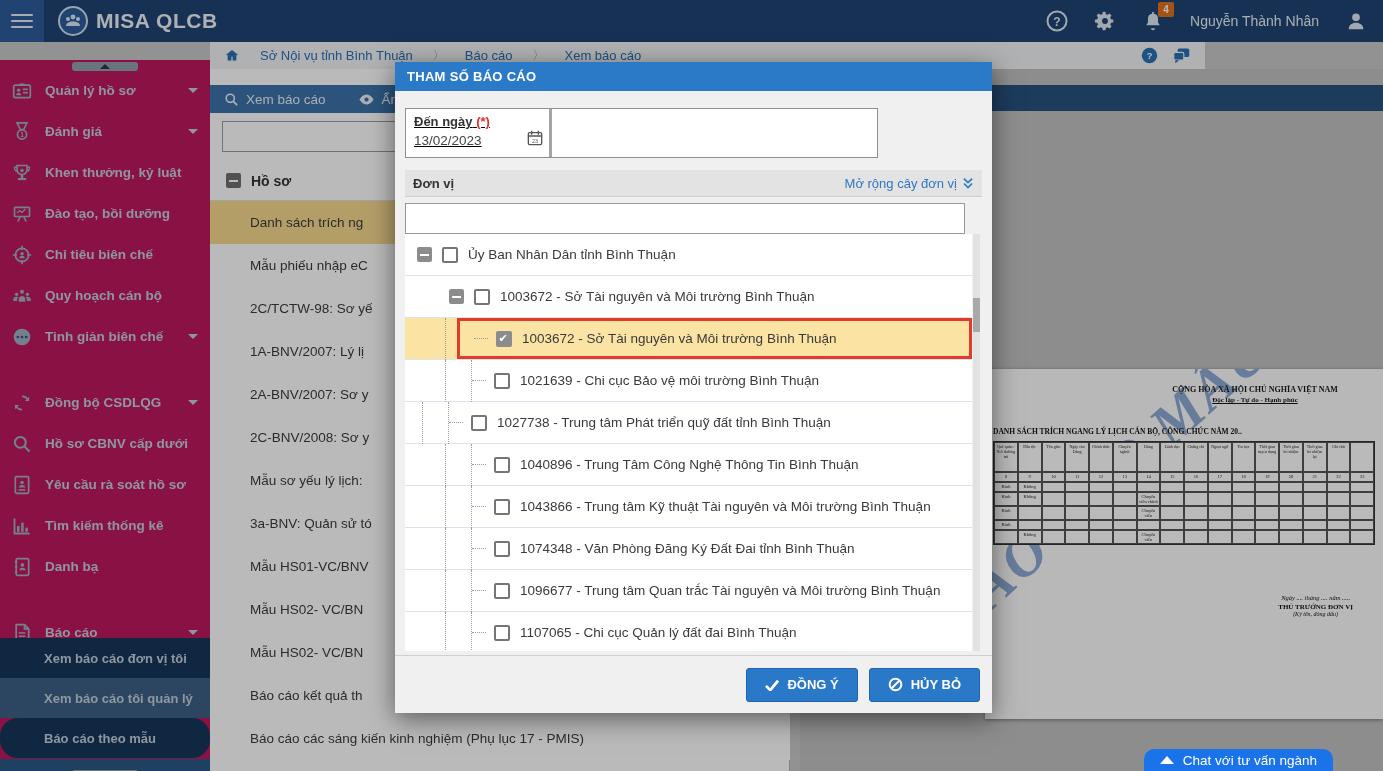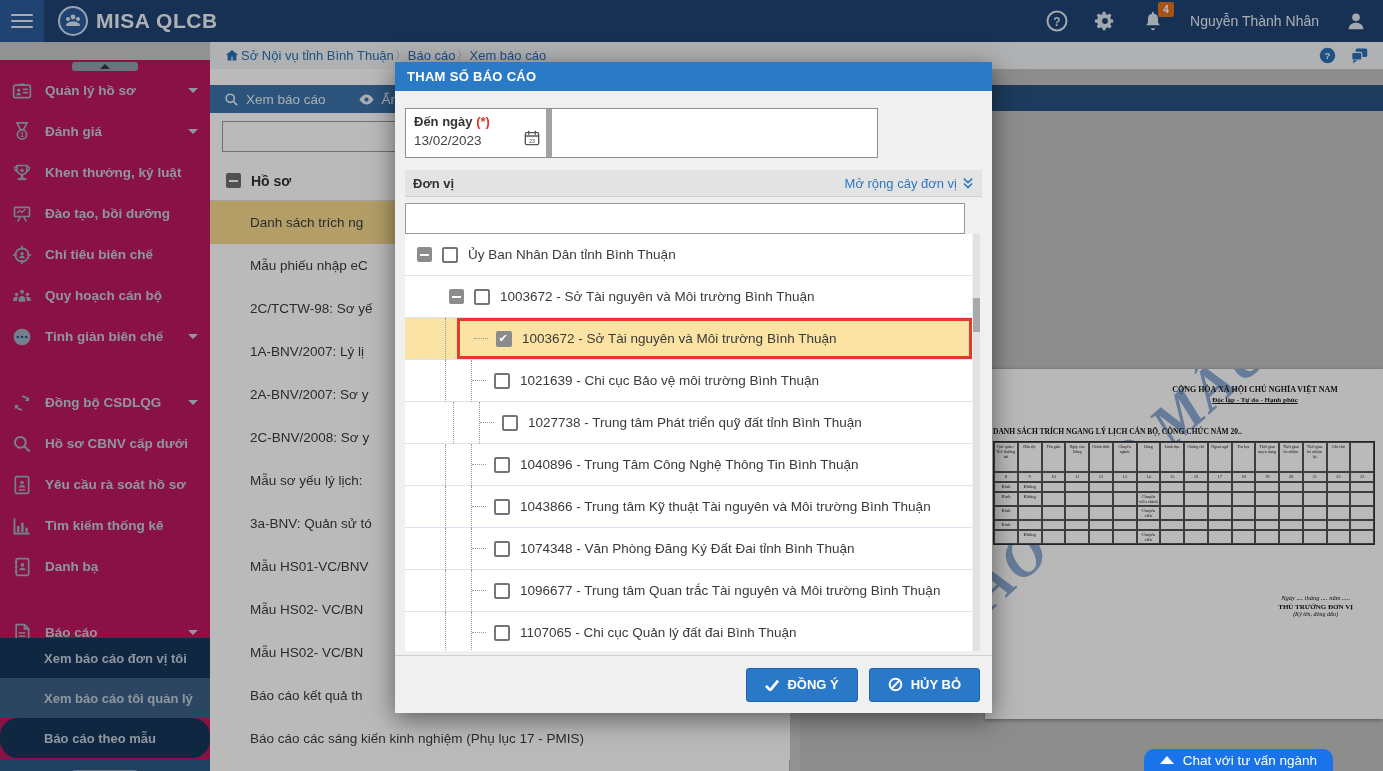--- a/index.html
+++ b/index.html
@@ -14,21 +14,21 @@
   .logo-wrap { display:flex; align-items:center; margin-left:14px; gap:8px; }
   .logo-circle { width:30px; height:30px; border-radius:50%; border:2px solid #cfe0f2; background:#2d5d9b; display:flex; align-items:center; justify-content:center; }
   .app-name { color:#eef3f9; font-size:21px; font-weight:bold; letter-spacing:0.5px; }
   .hdr-right { margin-left:auto; display:flex; align-items:center; gap:26px; padding-right:16px; }
   .hicon { width:22px; height:22px; position:relative; cursor:pointer; }
   .badge { position:absolute; top:-8px; right:-10px; min-width:16px; height:15px; background:#e2711d; color:#fff; font-size:10px; font-weight:bold; display:flex; align-items:center; justify-content:center; padding:0 3px; border-radius:2px; }
   .user-name { color:#e8eef5; font-size:14px; }
   .avatar { width:22px; height:22px; }
 
   
-  .crumbbar { position:absolute; left:210px; top:42px; width:1173px; height:27px; background:#f2f3f4; display:flex; align-items:center; padding:0 14px; gap:1px; z-index:5; }
+  .crumbbar { position:absolute; left:210px; top:42px; width:995px; height:27px; background:#f2f3f4; display:flex; align-items:center; padding:0 14px; gap:20px; z-index:5; }
   .crumb-link { color:#2a6fb5; font-size:13px; cursor:pointer; }
   .crumb-sep { color:#8a97a5; font-size:12px; }
   .crumbbar .right { margin-left:auto; display:flex; gap:14px; align-items:center; }
 
   
   .sidebar { position:absolute; left:0; top:60px; width:210px; height:729px; background:#be185d; z-index:6; }
   .scroll-chip { position:absolute; left:50%; transform:translateX(-50%); width:66px; height:9px; background:#93a0ab; border-radius:3px; display:flex; align-items:center; justify-content:center; }
   .scroll-chip i { width:0; height:0; border-left:5px solid transparent; border-right:5px solid transparent; }
   .chip-up i   { border-bottom:5px solid #233a4f; }
   .chip-down i { border-top:5px solid #233a4f; }
@@ -72,21 +72,21 @@
   .doc-sign .n { font-size:6px; font-style:italic; }
 
   
   .scrim { position:absolute; inset:0; background:rgba(0,0,0,.27); z-index:20; }
 
   
   .modal { position:absolute; left:395px; top:62px; width:597px; height:651px; background:#f0f0f0; z-index:30; box-shadow:0 6px 24px rgba(0,0,0,.5); }
   .m-title { height:29px; background:#2b7ac7; color:#fff; font-size:13px; font-weight:bold; display:flex; align-items:center; padding-left:12px; letter-spacing:.3px; }
   .m-formbox { position:absolute; left:10px; top:46px; width:473px; height:50px; background:#fff; border:1px solid #8f8f8f; display:flex; }
   .f-cell { padding:5px 8px; position:relative; }
-  .f-cell.c1 { width:146px; border-right:6px solid #a3a3a3; }
+  .f-cell.c1 { width:146px; border-right:3px solid #a3a3a3;text-decoration:underline; }
   .f-cell.c2 { flex:1; }
   .f-label { font-size:13px; font-weight:bold; color:#333; }
   .req { color:#e03131; font-weight:bold; }
   .f-value { font-size:13.5px; color:#444; margin-top:4px; }
   .f-place { font-size:13.5px; color:#ababab; margin-top:4px; }
   .cal-icon { position:absolute; right:6px; bottom:7px; cursor:pointer; }
   .dd-caret { position:absolute; right:10px; bottom:12px; width:0; height:0; border-left:6px solid transparent; border-right:6px solid transparent; border-top:6px solid #555; cursor:pointer; }
   .m-unitbar { position:absolute; left:10px; top:108px; width:577px; height:27px; background:#e3e3e3; display:flex; align-items:center; padding:0 8px; border-bottom:1px solid #cfcfcf; }
   .m-unitbar .u-lbl { font-size:13px; font-weight:bold; color:#333; }
   .expand-link { margin-left:auto; display:flex; align-items:center; gap:5px; color:#2f78c0; font-size:13px; cursor:pointer; }
@@ -599,21 +599,21 @@
           <span class="txt">1003672 - Sở Tài nguyên và Môi trường Bình Thuận</span>
         </div>
       </div>
       <div class="trow" style="padding-left:40px;">
         <span class="guide" style="margin-right:25px;"></span>
           <span class="guide"></span>
           <span class="hconn"></span>
         <span class="cb"></span>
         <span class="txt">1021639 - Chi cục Bảo vệ môi trường Bình Thuận</span>
       </div>
-      <div class="trow" style="padding-left:48px;">
+      <div class="trow" style="padding-left:17px;">
         <span class="guide" style="margin-right:25px;"></span>
           <span class="guide"></span>
           <span class="hconn"></span>
         <span class="cb"></span>
         <span class="txt">1027738 - Trung tâm Phát triển quỹ đất tỉnh Bình Thuận</span>
       </div>
       <div class="trow" style="padding-left:40px;">
         <span class="guide" style="margin-right:25px;"></span>
           <span class="guide"></span>
           <span class="hconn"></span>

